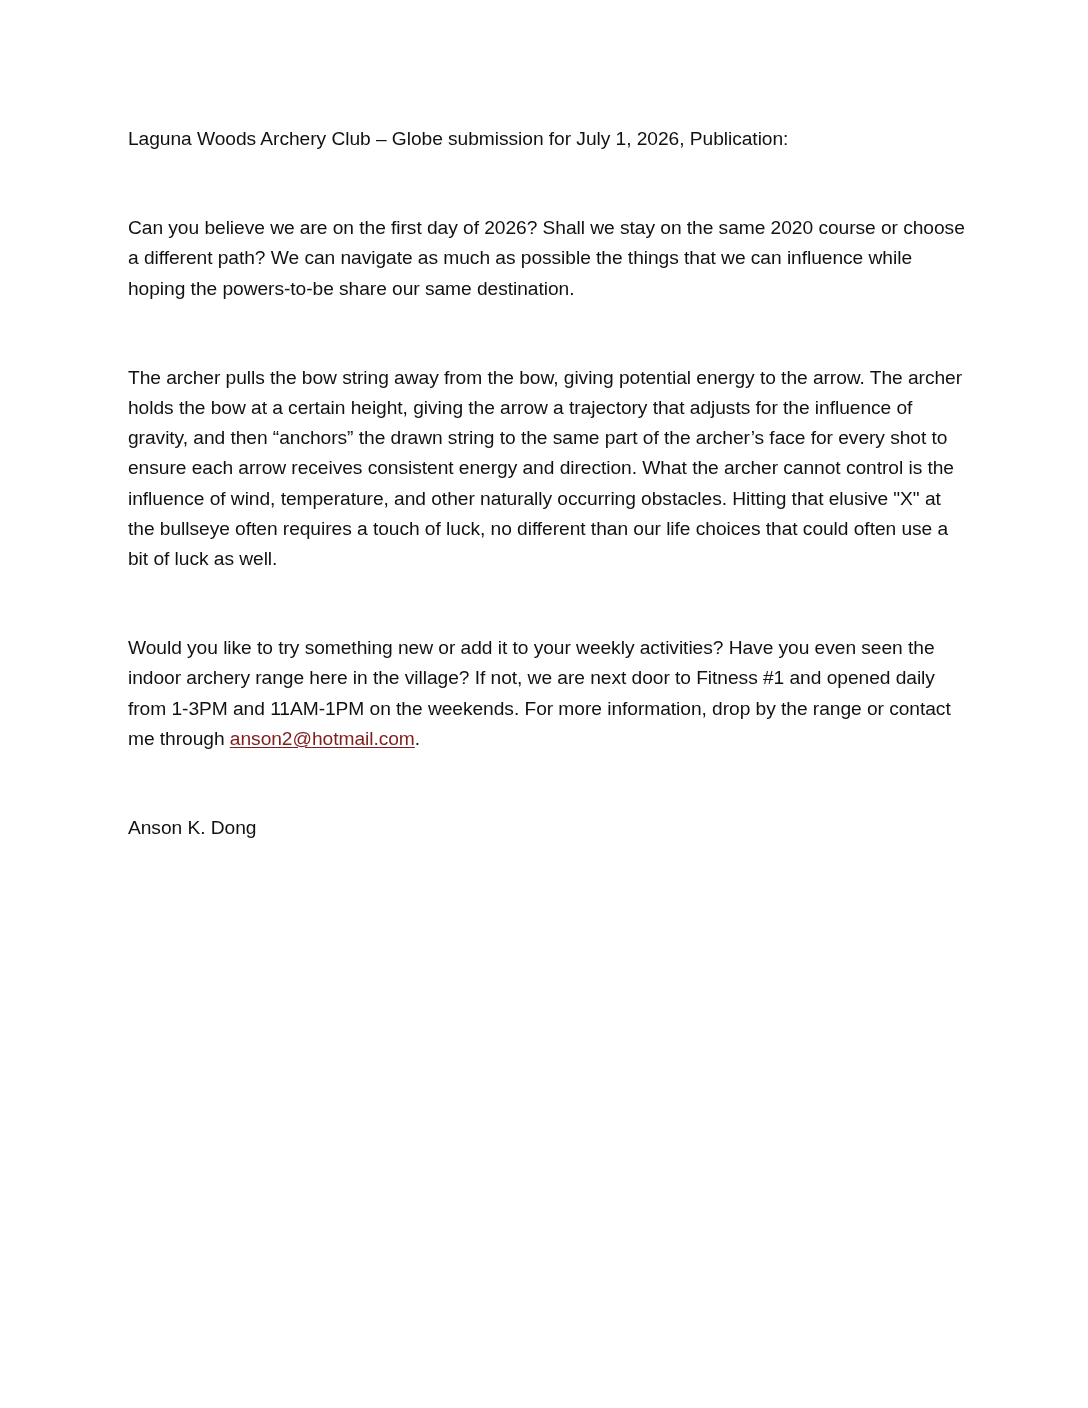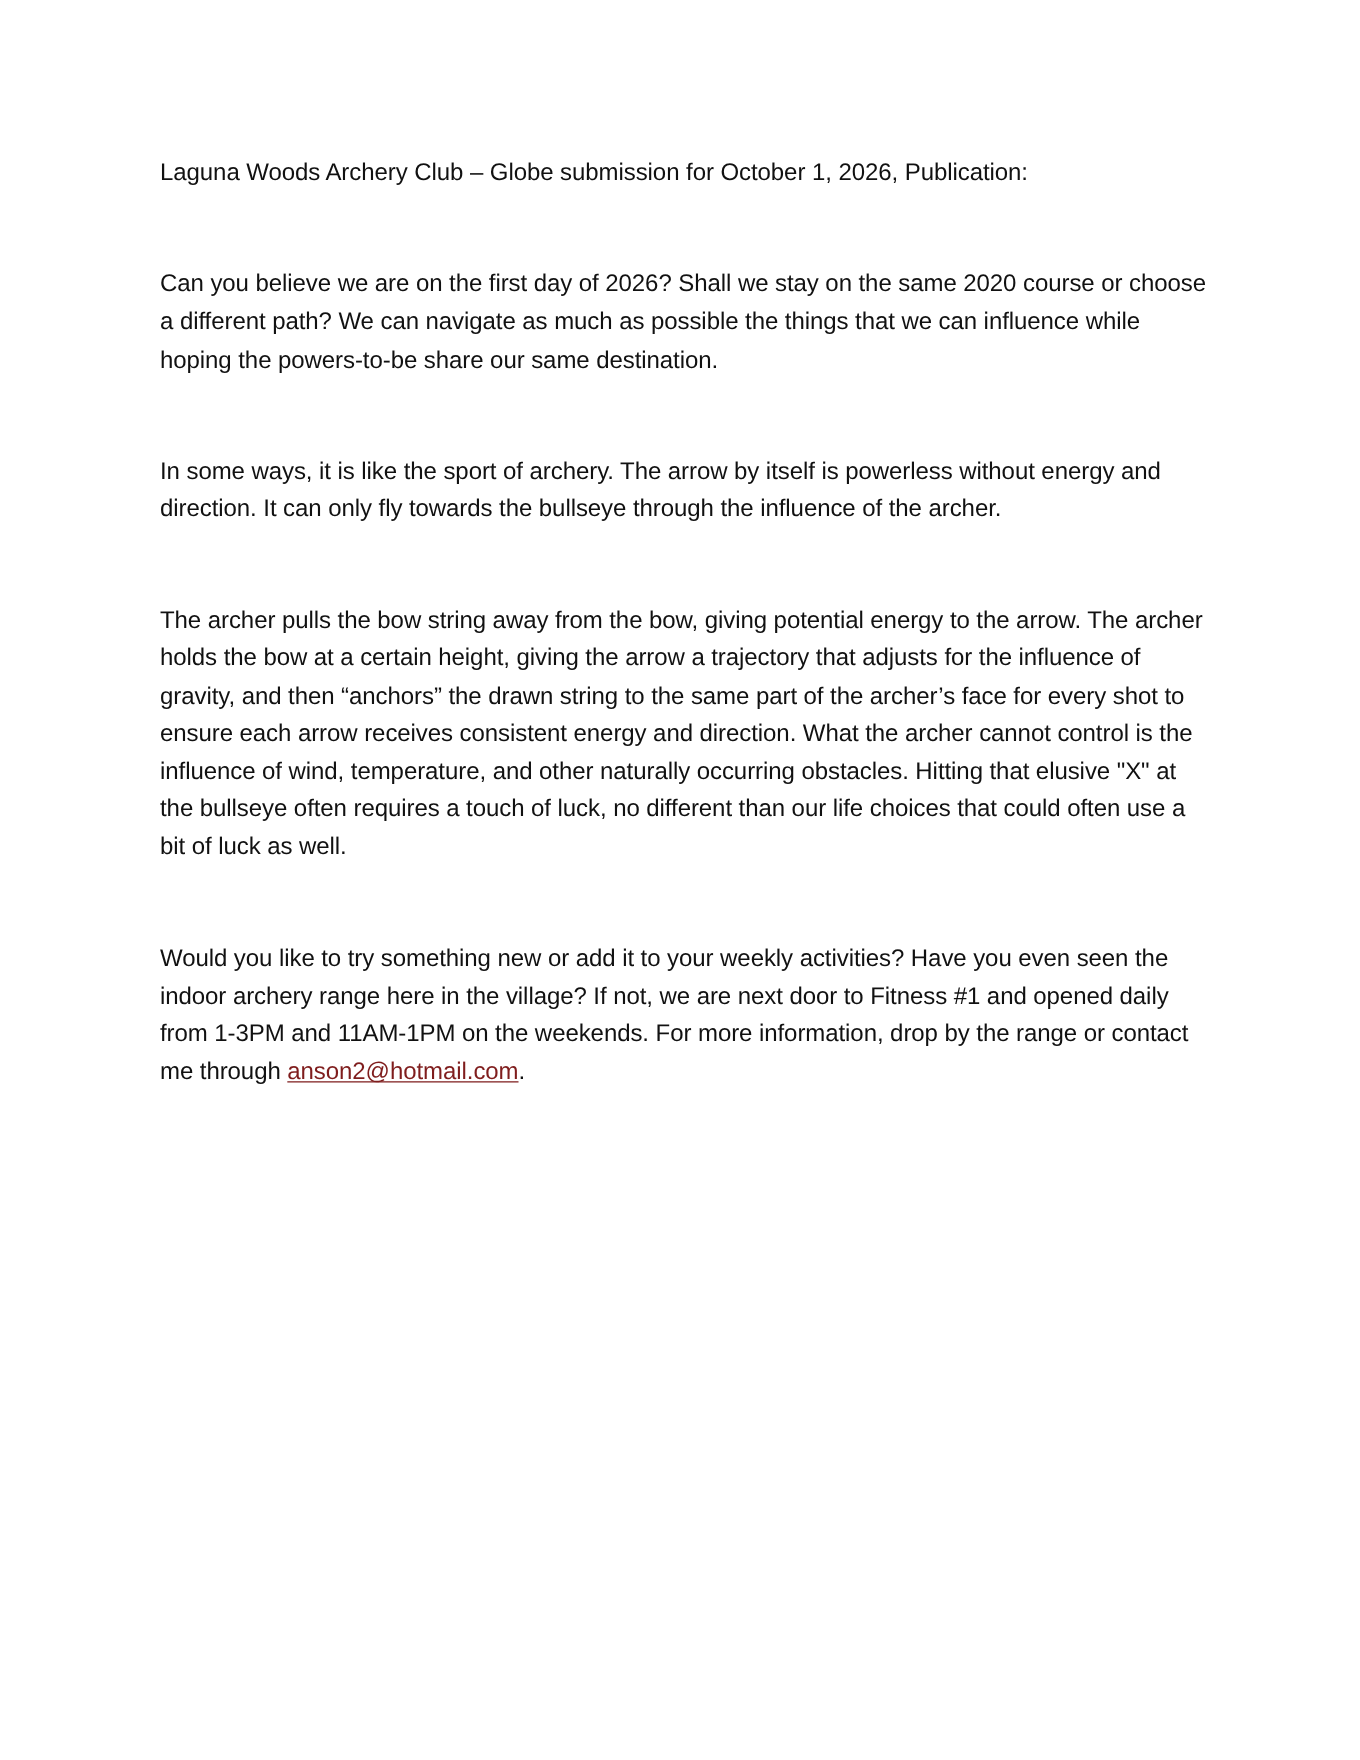--- a/index.html
+++ b/index.html
@@ -35,23 +35,23 @@
       text-decoration: underline;
       text-decoration-thickness: 1px;
       text-underline-offset: 2px;
     }
     .signature { margin: 0; }
   </style>
 </head>
 <body>
 
 <div class="page">
-  <p class="line-block heading">Laguna Woods Archery Club – Globe submission for October 1, 2026, Publication:</p>
+  <p class="line-block heading">Laguna Woods Archery Club – Globe submission for July 1, 2026, Publication:</p>
 
   <p class="line-block para">Can you believe we are on the first day of 2026? Shall we stay on the same 2020 course or choose a different path? We can navigate as much as possible the things that we can influence while hoping the powers-to-be share our same destination.</p>
 
-  <p class="line-block para">In some ways, it is like the sport of archery. The arrow by itself is powerless without energy and direction. It can only fly towards the bullseye through the influence of the archer.</p>
 
   <p class="line-block para">The archer pulls the bow string away from the bow, giving potential energy to the arrow. The archer holds the bow at a certain height, giving the arrow a trajectory that adjusts for the influence of gravity, and then “anchors” the drawn string to the same part of the archer’s face for every shot to ensure each arrow receives consistent energy and direction. What the archer cannot control is the influence of wind, temperature, and other naturally occurring obstacles. Hitting that elusive "X" at the bullseye often requires a touch of luck, no different than our life choices that could often use a bit of luck as well.</p>
 
   <p class="line-block para"><span>Would you like to try something new or add it to your weekly activities? Have you even seen the indoor archery range here in the village? If not, we are next door to Fitness #1 and opened daily from 1-3PM and 11AM-1PM on the weekends. For more information, drop by the range or contact me through </span><a class="email-link" href="mailto:anson2@hotmail.com">anson2@hotmail.com</a><span>.</span></p>
 
+  <p class="line-block signature">Anson K. Dong</p>
 </div>
 
 </body></html>

